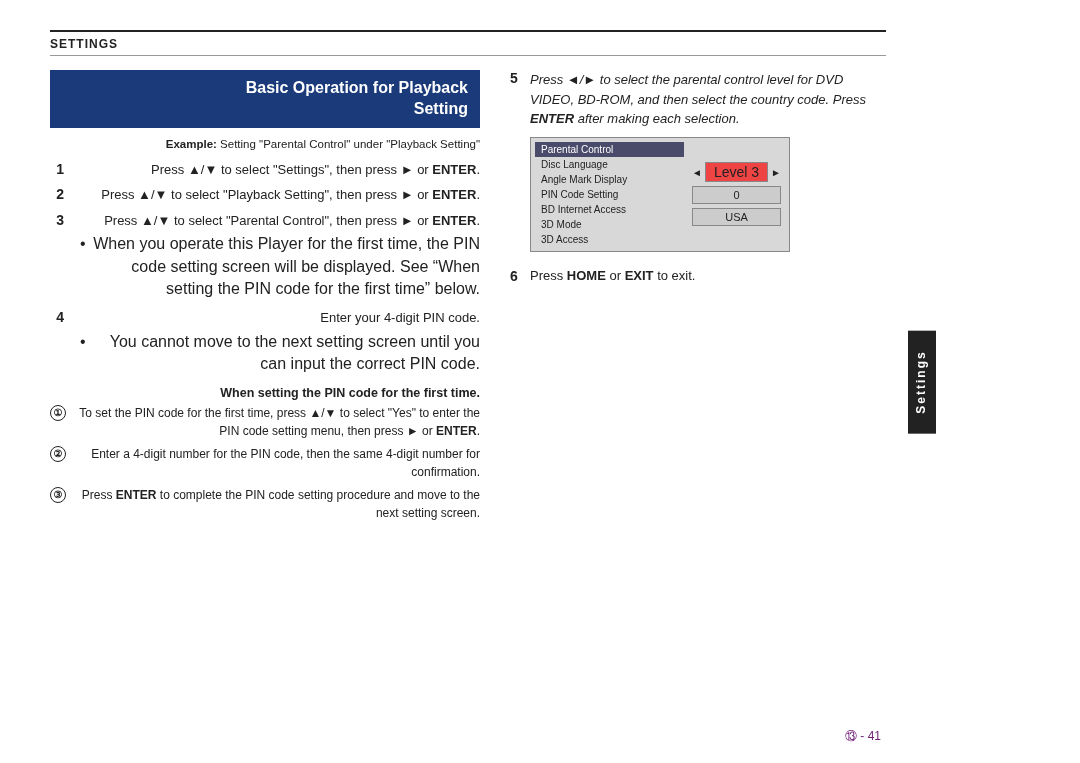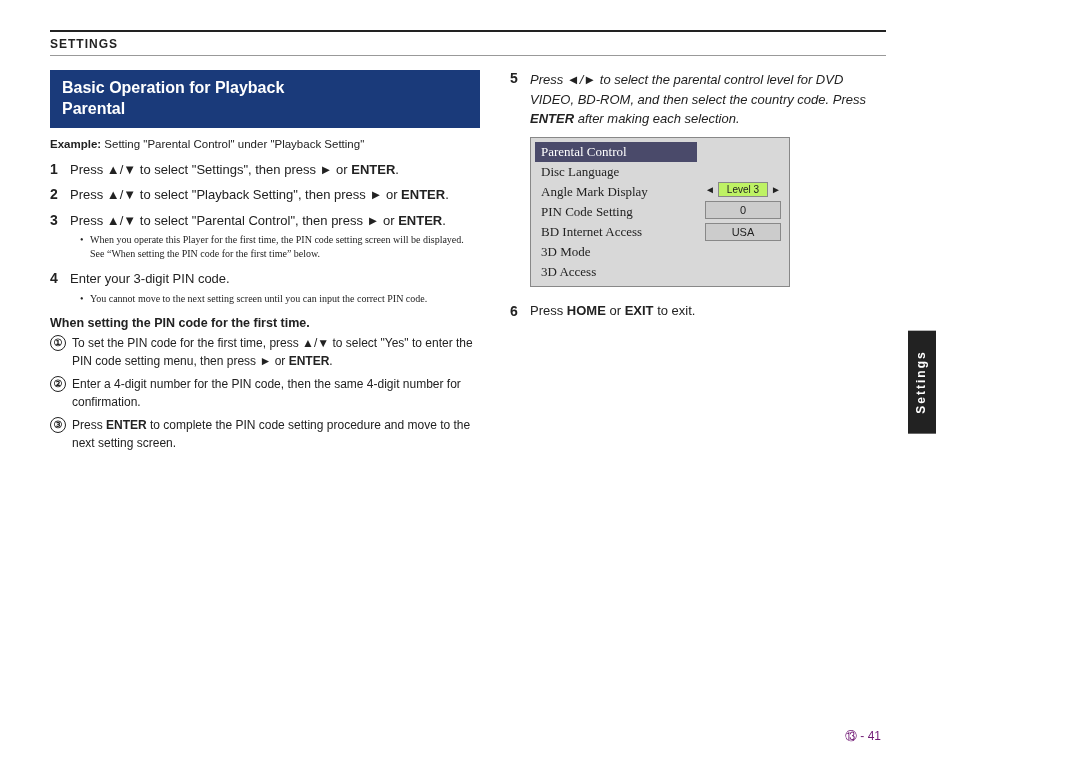--- a/index.html
+++ b/index.html
@@ -38,20 +38,21 @@
     
     .main-content {
       display: flex;
       gap: 30px;
     }
 
     
     .left-col {
       width: 430px;
       flex-shrink: 0;
+      text-align: right;
     }
 
     
     .section-title-box {
       background: #1a3a7a;
       color: #fff;
       padding: 8px 12px;
       font-size: 16px;
       font-weight: bold;
       margin-bottom: 10px;
@@ -88,26 +89,25 @@
     }
     .step-content b { font-weight: bold; }
 
     
     .bullet-list {
       list-style: none;
       margin-top: 3px;
       padding-left: 10px;
     }
     .bullet-list li {
-      font-size: 10px;
+      font-size: 16px;
       margin-bottom: 2px;
       padding-left: 10px;
       position: relative;
       line-height: 1.4;
-      font-family: Liberation Serif, serif;
     }
     .bullet-list li::before {
       content: '•';
       position: absolute;
       left: 0;
     }
 
     
     .pin-heading {
       font-size: 12.5px;
@@ -182,25 +182,24 @@
       width: 260px;
       margin-left: 20px;
       padding: 4px;
     }
     .menu-items-list {
       list-style: none;
       padding: 0;
       margin: 0;
     }
     .menu-item {
-      font-size: 13px;
+      font-size: 10px;
       padding: 2px 6px;
       color: #222;
       background: #d8d8d8;
-      font-family: Liberation Serif, serif;
     }
     .menu-item.selected {
       background: #4a4a6a;
       color: #fff;
     }
     .menu-arrow {
       font-size: 10px;
     }
 
     
@@ -219,23 +218,23 @@
       padding: 4px;
     }
     .level-row {
       display: flex;
       align-items: center;
       gap: 3px;
       font-size: 11px;
     }
     .level-box {
       border: 1px solid #888;
-      background: #bef264;
+      background: #ef4444;
       padding: 1px 8px;
-      font-size: 10px;
+      font-size: 14px;
     }
     .small-box {
       border: 1px solid #888;
       background: #ccc;
       padding: 2px 16px;
       font-size: 11px;
       text-align: center;
       display: block;
     }
 
@@ -289,21 +288,21 @@
   <div class="settings-header">
     <span class="settings-header-title">SETTINGS</span>
   </div>
 
   <div class="main-content">
 
     <div class="left-col">
 
       <div class="section-title-box">
         <span>Basic Operation for Playback</span><br>
-        <span>Parental</span>
+        <span>Setting</span>
       </div>
 
       <div class="example-text">
         <b>Example:</b>
         <span>Setting "Parental Control" under "Playback Setting"</span>
       </div>
 
       <ol class="steps-list">
 
         <li>
@@ -326,21 +325,21 @@
             Press ▲/▼ to select "Parental Control", then press ► or <b>ENTER</b>.
             <ul class="bullet-list">
               <li>When you operate this Player for the first time, the PIN code setting screen will be displayed. See “When setting the PIN code for the first time” below.</li>
             </ul>
           </span>
         </li>
 
         <li>
           <span class="step-num">4</span>
           <span class="step-content">
-            <span>Enter your 3-digit PIN code.</span>
+            <span>Enter your 4-digit PIN code.</span>
             <ul class="bullet-list">
               <li>You cannot move to the next setting screen until you can input the correct PIN code.</li>
             </ul>
           </span>
         </li>
 
       </ol>
 
       <div class="pin-heading">When setting the PIN code for the first time.</div>
 

